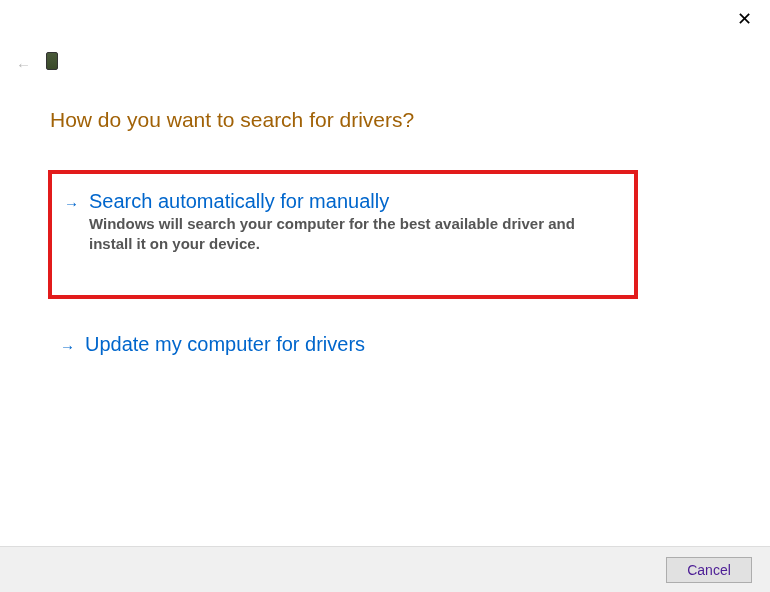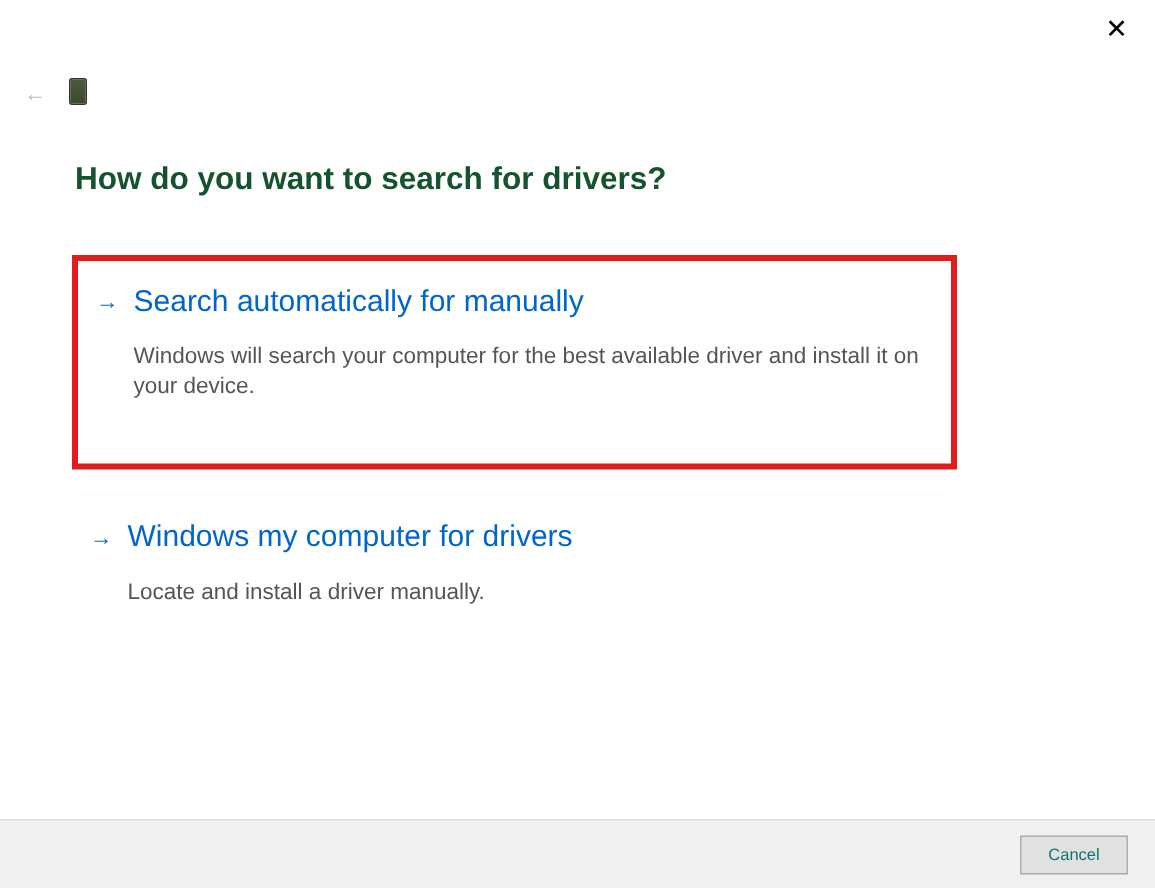--- a/index.html
+++ b/index.html
@@ -46,23 +46,23 @@
       position: absolute;
       top: 0;
       left: 1px;
     }
     .title-text {
       font-size: 15px;
       color: #000;
     }
     .question {
       font-size: 21px;
-      color: #14532d;
+      color: #a16207;
       padding: 36px 0 0 50px;
-      font-weight: 700;
+      font-weight: 400;
     }
     .options {
       padding: 38px 0 0 48px;
     }
     .option {
       padding: 14px 18px 22px 12px;
       margin-bottom: 18px;
       width: 590px;
       cursor: pointer;
     }
@@ -85,44 +85,45 @@
       flex: 1;
     }
     .opt-title {
       font-size: 20px;
       color: #0066cc;
       line-height: 1.3;
     }
     .opt-desc {
       font-size: 15px;
       color: #555;
-      margin-top: 14px;
+      margin-top: 0;
       line-height: 1.35;
       max-width: 540px;
+      font-weight: bold;
     }
     .footer {
       position: absolute;
       bottom: 0;
       left: 0;
       right: 0;
       height: 46px;
       background: #f0f0f0;
       border-top: 1px solid #ddd;
       display: flex;
       justify-content: flex-end;
       align-items: center;
       padding-right: 18px;
     }
     .cancel-btn {
-      width: 72px;
+      width: 86px;
       height: 26px;
       background: #e1e1e1;
       border: 1px solid #adadad;
-      font-size: 11px;
-      color: #0f766e;
+      font-size: 14px;
+      color: #4c1d95;
       cursor: pointer;
       font-family: inherit;
     }
   </style>
 </head>
 <body>
 
 <div class="close">✕</div>
 
 <div class="header">
@@ -143,22 +144,21 @@
         <div class="opt-title">Search automatically for manually</div>
         <div class="opt-desc">Windows will search your computer for the best available driver and install it on your device.</div>
       </div>
     </div>
   </div>
 
   <div class="option">
     <div class="option-content">
       <span class="arrow-icon">→</span>
       <div class="option-text">
-        <div class="opt-title">Windows my computer for drivers</div>
-        <div class="opt-desc">Locate and install a driver manually.</div>
+        <div class="opt-title">Update my computer for drivers</div>
       </div>
     </div>
   </div>
 
 </div>
 
 <div class="footer">
   <button class="cancel-btn">Cancel</button>
 </div>
 

